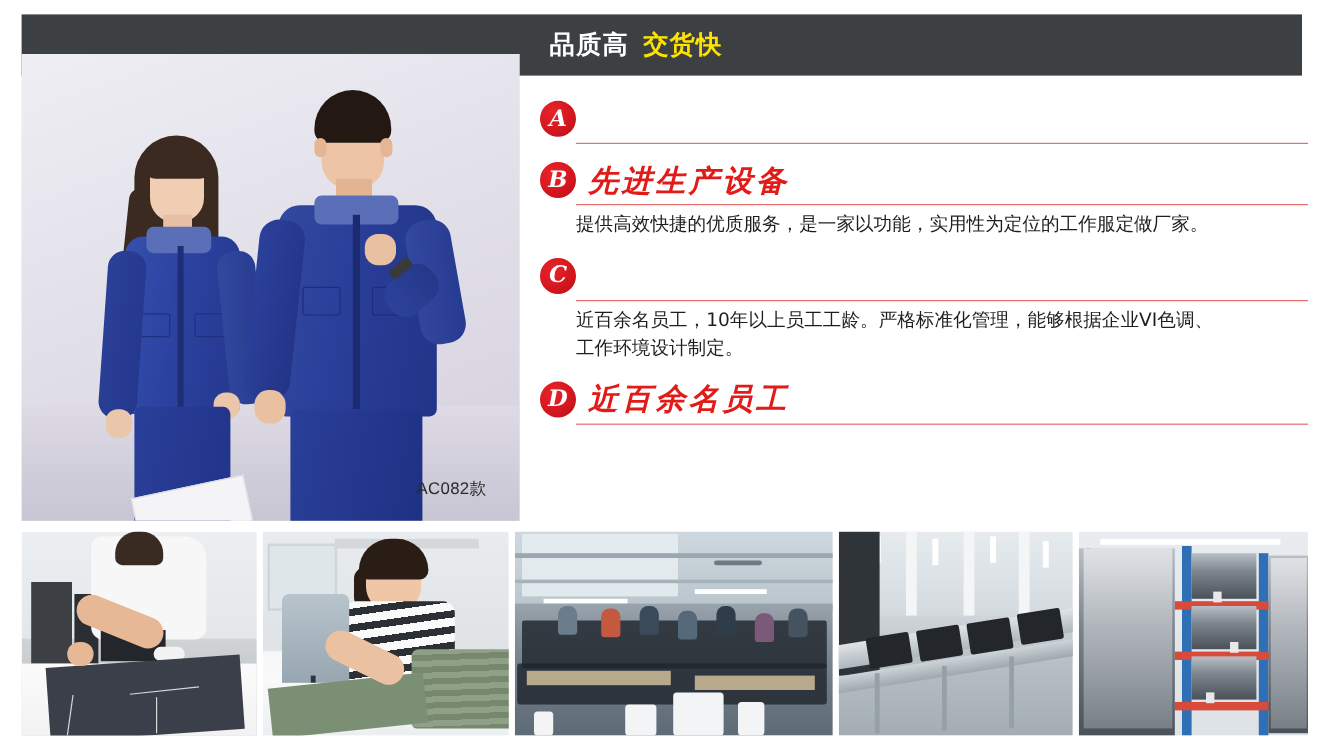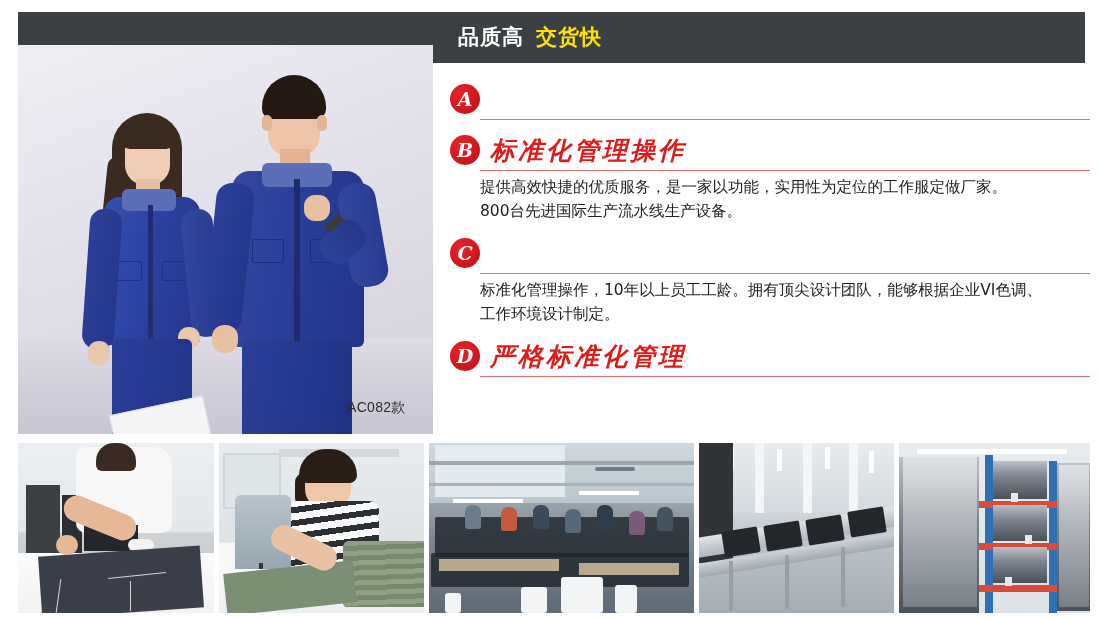--- a/index.html
+++ b/index.html
@@ -421,44 +421,43 @@
   <div class="feature">
     <div class="feature-head">
       <div class="badge">A</div>
       <div class="title-underline"></div>
     </div>
   </div>
 
   <div class="feature">
     <div class="feature-head">
       <div class="badge">B</div>
-      <div class="feature-title">标准化管理操作</div>
+      <div class="feature-title">先进生产设备</div>
       <div class="title-underline"></div>
     </div>
     <div class="feature-body">
       <div>提供高效快捷的优质服务，是一家以功能，实用性为定位的工作服定做厂家。</div>
-      <div>800台先进国际生产流水线生产设备。</div>
     </div>
   </div>
 
   <div class="feature">
     <div class="feature-head">
       <div class="badge">C</div>
       <div class="title-underline"></div>
     </div>
     <div class="feature-body">
-      <div>标准化管理操作，10年以上员工工龄。拥有顶尖设计团队，能够根据企业VI色调、</div>
+      <div>近百余名员工，10年以上员工工龄。严格标准化管理，能够根据企业VI色调、</div>
       <div>工作环境设计制定。</div>
     </div>
   </div>
 
   <div class="feature">
     <div class="feature-head">
       <div class="badge">D</div>
-      <div class="feature-title">严格标准化管理</div>
+      <div class="feature-title">近百余名员工</div>
       <div class="title-underline"></div>
     </div>
   </div>
 
 </div>
 
 <div class="strip">
 
   <div class="strip-cell cell-1">
     <div class="c1-wall"></div>

